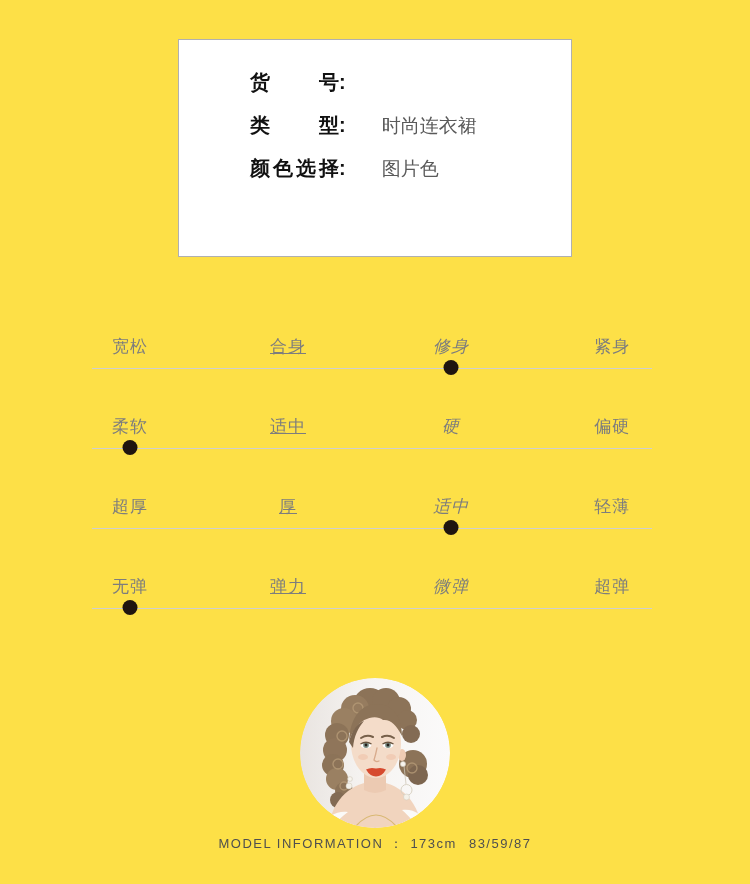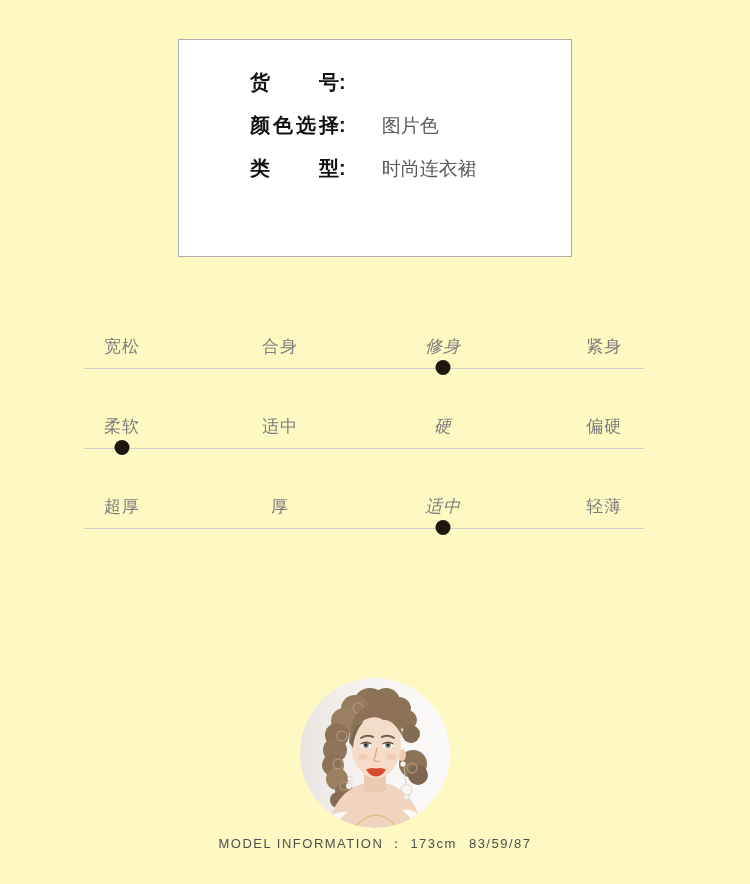--- a/index.html
+++ b/index.html
@@ -1,45 +1,45 @@
 <!DOCTYPE html>
 <html><head>
 <meta charset="utf-8">
 <style>
   * { margin:0; padding:0; box-sizing:border-box; }
   html,body { background:#ffffff; }
   body { font-family:"Liberation Sans","DejaVu Sans",sans-serif; }
   .page {
-    position:relative; width:750px; height:884px; background:#fef9c3;
+    position:relative; width:750px; height:884px; background:#fde047;
     margin:0 auto; overflow:hidden;
   }
 
   
   .info-box {
     position:absolute; left:178px; top:39px; width:394px; height:218px;
     border:1px solid #b0b0b0; background:#ffffff;
     padding:27px 0 0 71px;
   }
   .ib-row { height:43px; line-height:31px; white-space:nowrap; }
   .ib-label {
     display:inline-block; width:89px; vertical-align:top;
     font-size:20px; font-weight:700; color:#111111;
     text-align:justify; text-align-last:justify;
   }
   .ib-colon { font-size:20px; font-weight:700; color:#111111; }
   .ib-value { font-size:19px; color:#5a5a5a; margin-left:36px; }
 
   
-  .scales { position:absolute; left:84px; top:335px; width:560px; }
+  .scales { position:absolute; left:92px; top:335px; width:560px; }
   .scale-row { position:relative; height:80px; }
   .scale-option {
     position:absolute; top:0; transform:translateX(-50%);
     font-size:17px; color:#7d7d7d; white-space:nowrap; letter-spacing:1px;
   }
-  .c0 { left:6.8%; } .c1 { left:35%; } .c2 { left:64.1%;font-style:italic; } .c3 { left:92.9%; }
+  .c0 { left:6.8%; } .c1 { left:35%;text-decoration:underline; } .c2 { left:64.1%;font-style:italic; } .c3 { left:92.9%; }
   .scale-line {
     position:absolute; left:0; right:0; top:33px; height:1px; background:#cfcfcf;
   }
   .scale-dot {
     position:absolute; top:25px; width:15px; height:15px; border-radius:50%;
     background:#20150f; transform:translateX(-50%);
   }
 
   
   .model-photo {
@@ -58,24 +58,24 @@
 </head>
 <body>
 
 <div class="page">
 
   <div class="info-box">
     <div class="ib-row">
       <span class="ib-label">货号</span><span class="ib-colon">:</span><span class="ib-value"></span>
     </div>
     <div class="ib-row">
+      <span class="ib-label">类型</span><span class="ib-colon">:</span><span class="ib-value">时尚连衣裙</span>
+    </div>
+    <div class="ib-row">
       <span class="ib-label">颜色选择</span><span class="ib-colon">:</span><span class="ib-value">图片色</span>
-    </div>
-    <div class="ib-row">
-      <span class="ib-label">类型</span><span class="ib-colon">:</span><span class="ib-value">时尚连衣裙</span>
     </div>
   </div>
 
   <div class="scales">
 
     <div class="scale-row">
       <span class="scale-option c0">宽松</span>
       <span class="scale-option c1">合身</span>
       <span class="scale-option c2">修身</span>
       <span class="scale-option c3">紧身</span>
@@ -94,20 +94,28 @@
 
     <div class="scale-row">
       <span class="scale-option c0">超厚</span>
       <span class="scale-option c1">厚</span>
       <span class="scale-option c2">适中</span>
       <span class="scale-option c3">轻薄</span>
       <div class="scale-line"></div>
       <div class="scale-dot" style="left: 64.1%;"></div>
     </div>
 
+    <div class="scale-row">
+      <span class="scale-option c0">无弹</span>
+      <span class="scale-option c1">弹力</span>
+      <span class="scale-option c2">微弹</span>
+      <span class="scale-option c3">超弹</span>
+      <div class="scale-line"></div>
+      <div class="scale-dot" style="left: 6.8%;"></div>
+    </div>
 
   </div>
 
   <div class="model-photo">
     <svg viewBox="0 0 150 150" xmlns="http://www.w3.org/2000/svg">
       <defs>
         <linearGradient id="bg" x1="0" y1="0" x2="1" y2="0">
           <stop offset="0" stop-color="#e9e4e0"></stop>
           <stop offset="0.45" stop-color="#f6f4f2"></stop>
           <stop offset="1" stop-color="#fbfafa"></stop>

